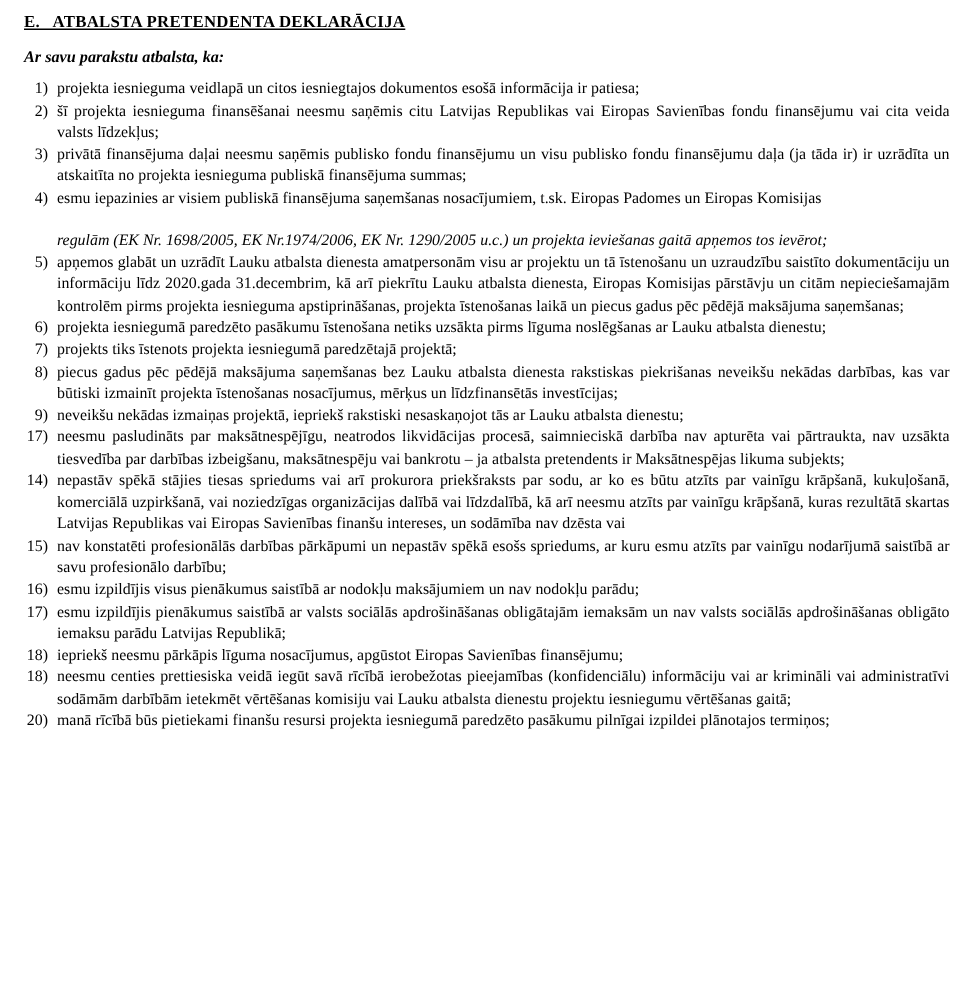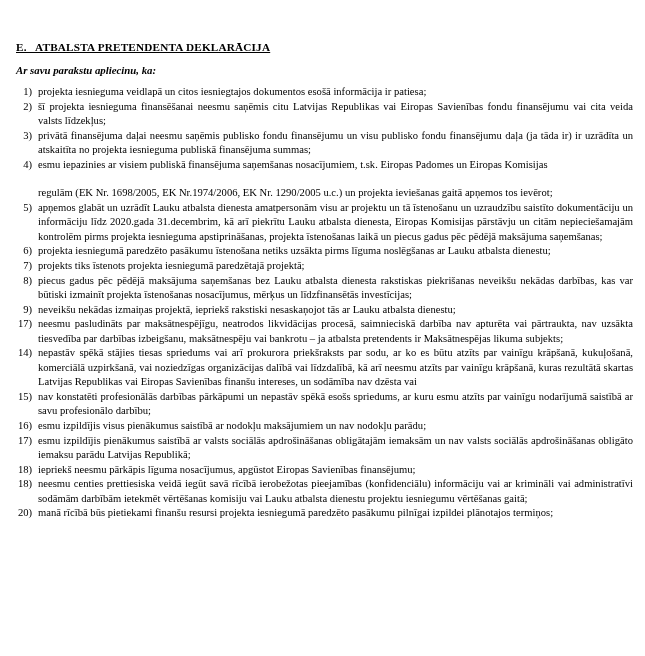--- a/index.html
+++ b/index.html
@@ -7,21 +7,20 @@
   body {
     width: 645px;
     height: 656px;
     overflow: hidden;
     background: #ffffff;
     color: #000000;
     font-family: "Liberation Serif", "DejaVu Serif", serif;
   }
   .page {
     padding: 7px 12px 0 13px;
-    margin-top: 32px;
   }
   .doc-title {
     font-size: 11.2px;
     font-weight: bold;
     margin: 2px 0 0 3px;
     letter-spacing: 0.2px;
   }
   .doc-title .underlined {
     text-decoration: underline;
     white-space: pre;
@@ -45,32 +44,33 @@
     text-align: right;
     white-space: nowrap;
   }
   .item .txt {
     flex: 1;
     margin-left: 6px;
     text-align: justify;
   }
   .gap-before {
     margin-top: 14px;
+    font-style: italic;
   }
 </style>
 </head>
 <body>
 
 <div class="page">
 
   <div class="doc-title">
     <span class="underlined">E.   ATBALSTA PRETENDENTA DEKLARĀCIJA</span>
   </div>
 
-  <div class="doc-subtitle">Ar savu parakstu apliecinu, ka:</div>
+  <div class="doc-subtitle">Ar savu parakstu atbalsta, ka:</div>
 
   <div class="list">
 
     <div class="item">
       <span class="num">1)</span>
       <span class="txt">projekta iesnieguma veidlapā un citos iesniegtajos dokumentos esošā informācija ir patiesa;</span>
     </div>
 
     <div class="item">
       <span class="num">2)</span>

